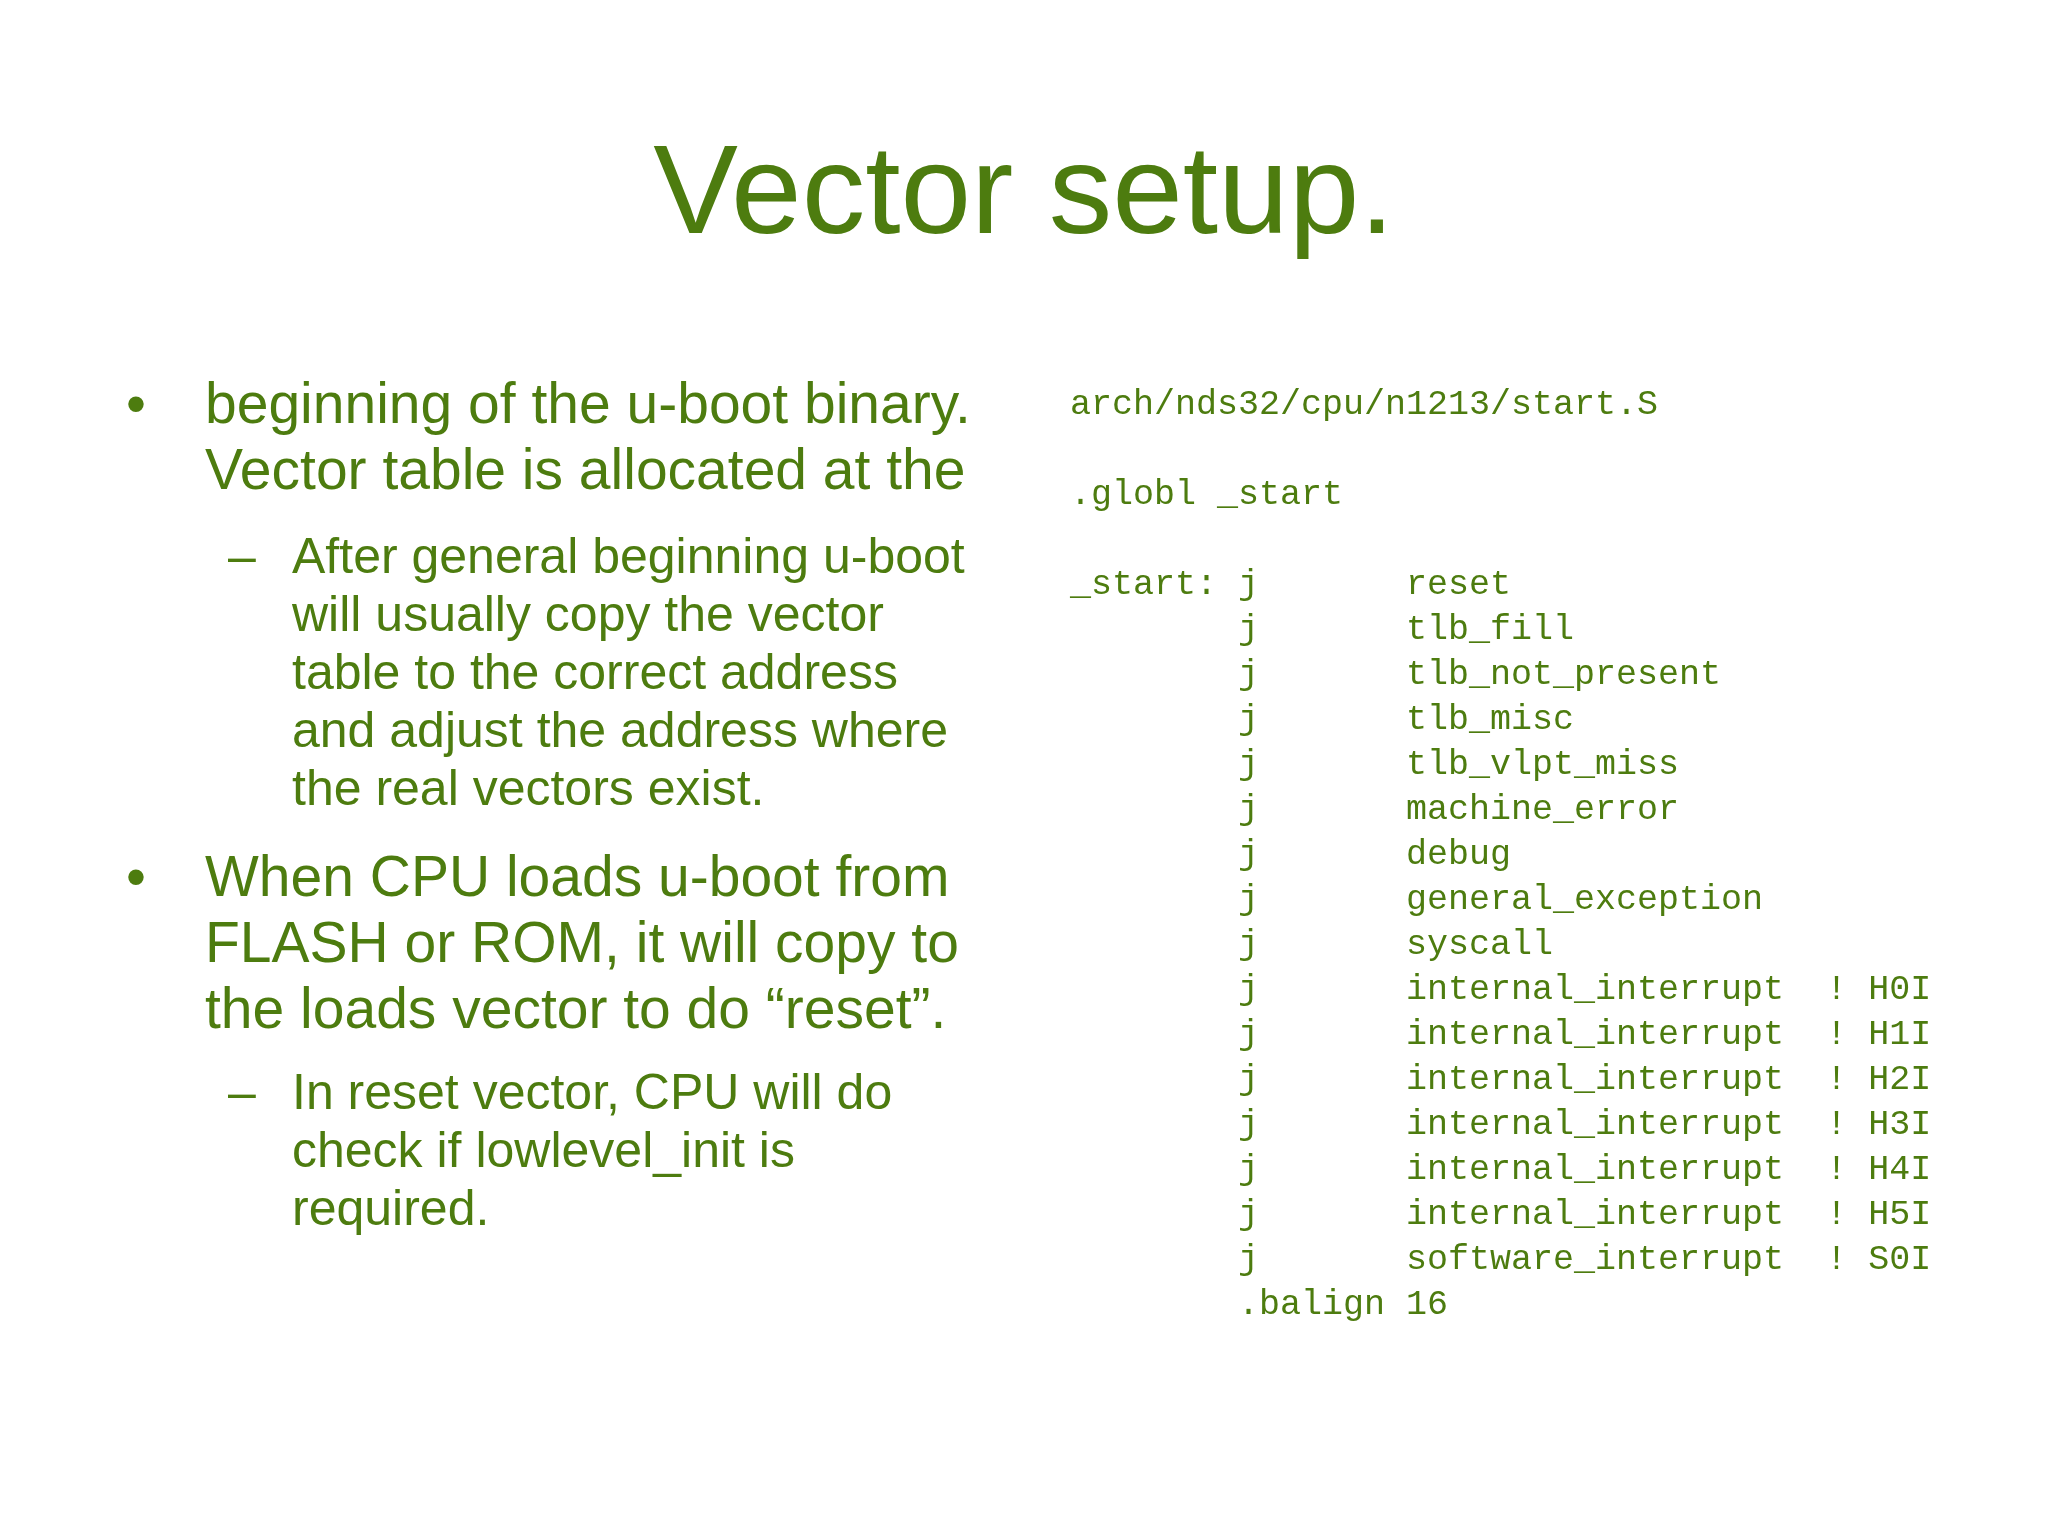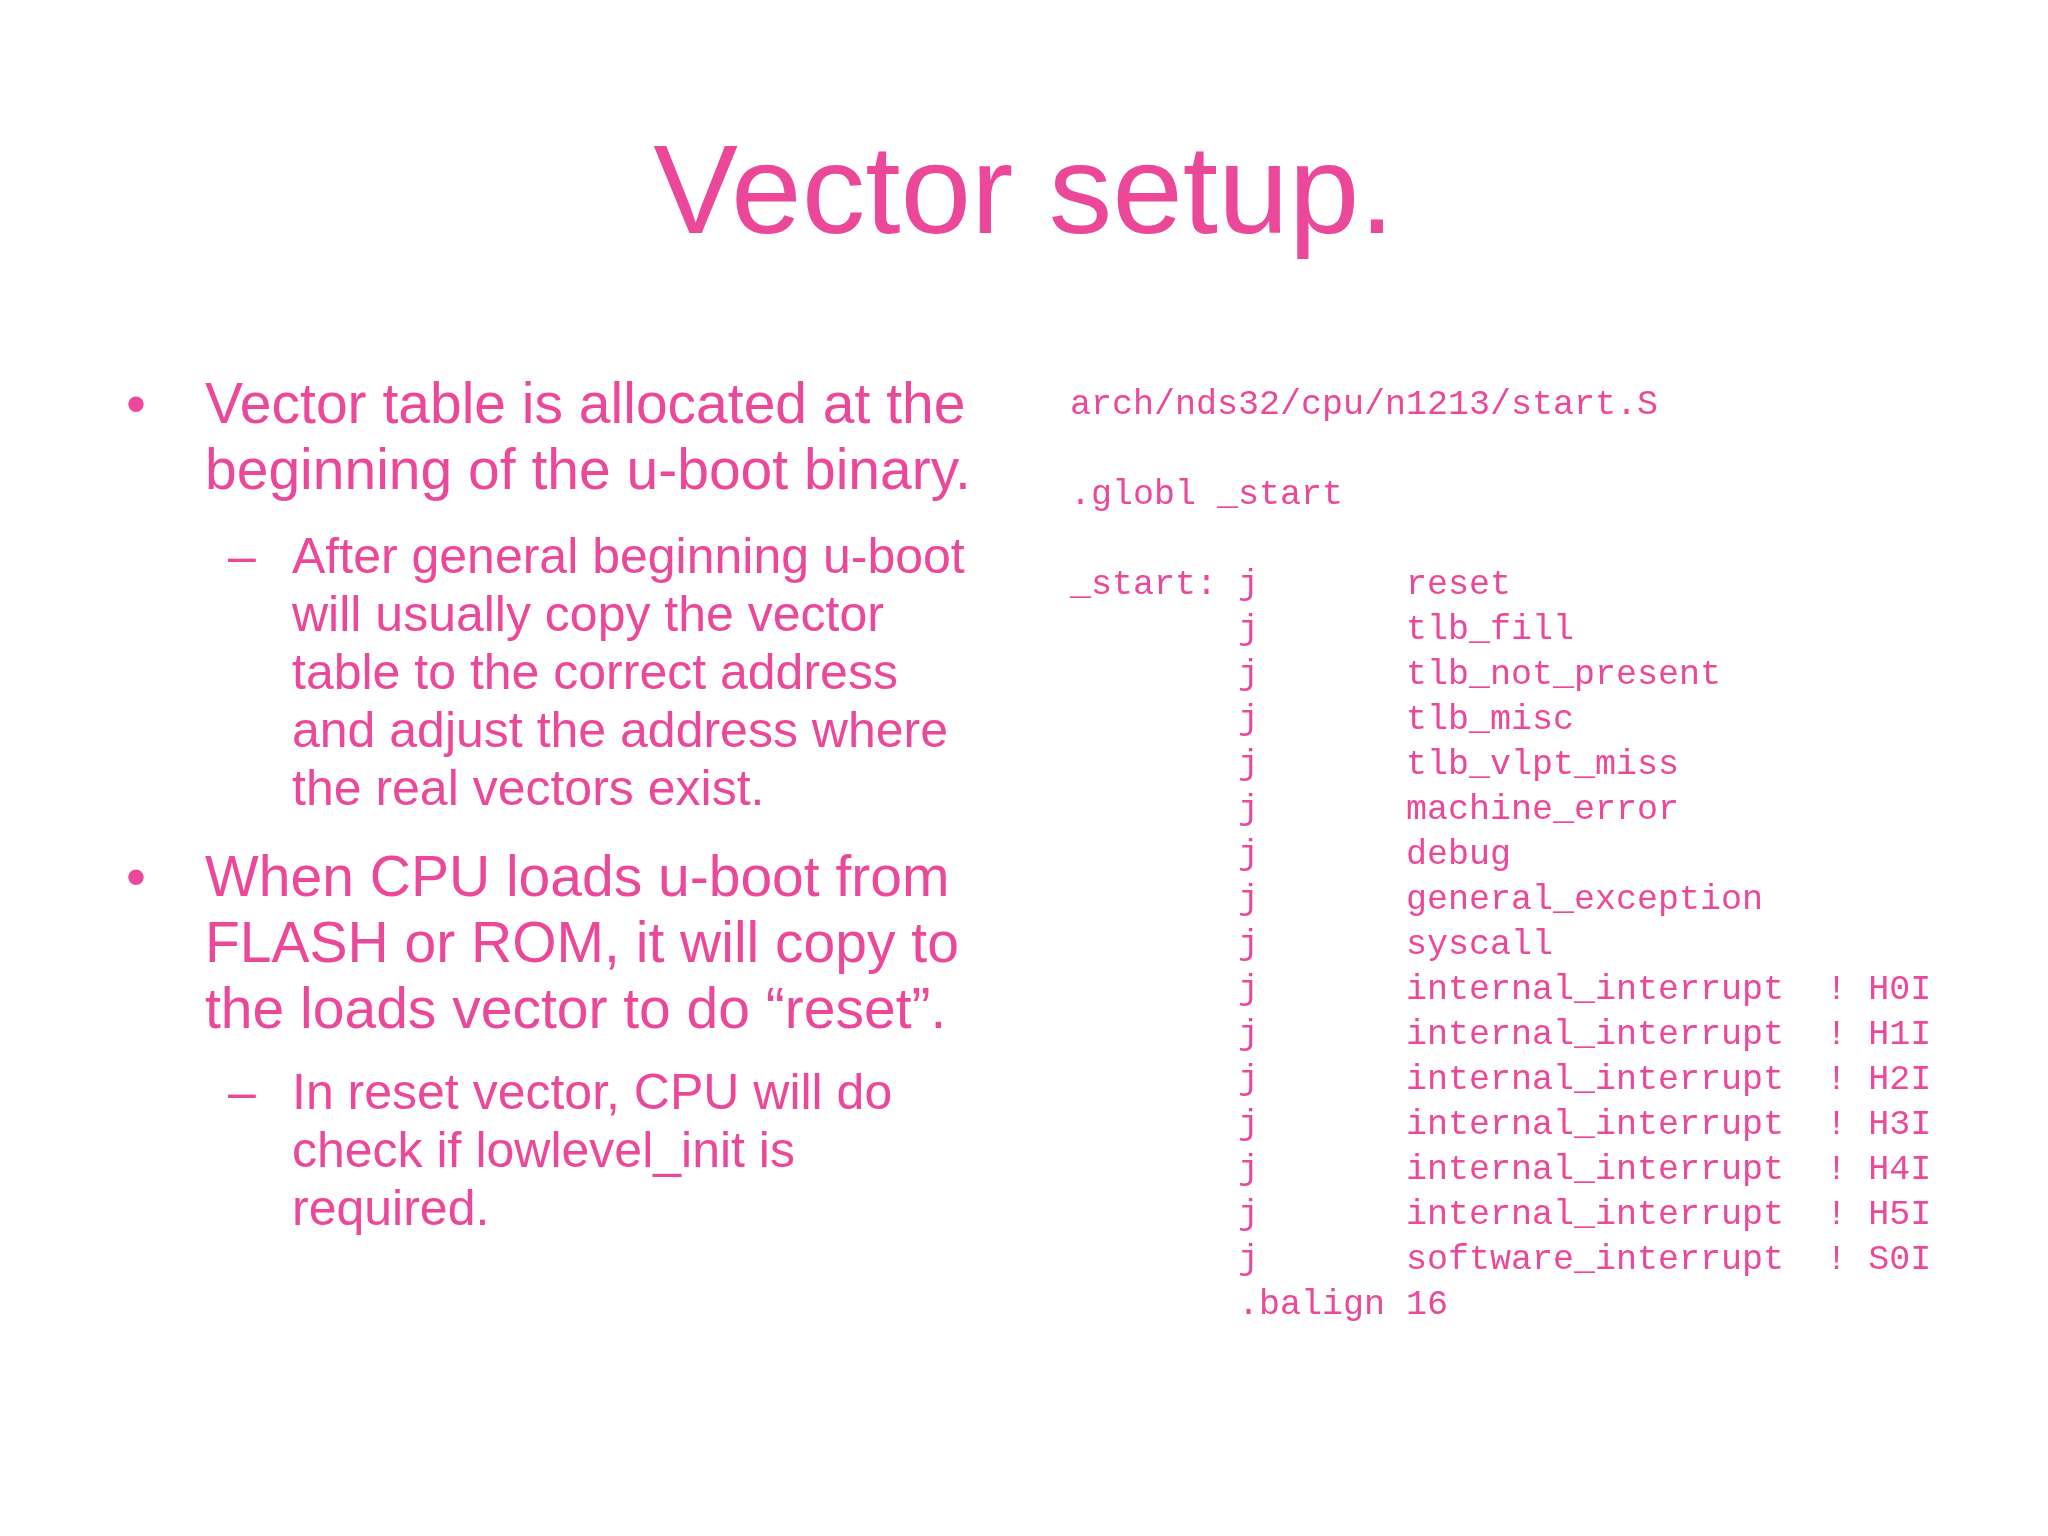--- a/index.html
+++ b/index.html
@@ -5,21 +5,21 @@
   html, body {
     margin: 0;
     padding: 0;
     background: #ffffff;
   }
   .slide {
     position: relative;
     width: 2048px;
     height: 1536px;
     background: #ffffff;
-    color: #ec4899;
+    color: #4d7c0f;
     font-family: "Liberation Sans", sans-serif;
     overflow: hidden;
   }
   .title {
     position: absolute;
     top: 126px;
     left: 0;
     width: 2048px;
     text-align: center;
     font-size: 127px;
@@ -81,22 +81,22 @@
 
 <div class="slide">
 
   <div class="title">Vector setup.</div>
 
   <div class="content">
 
     <div class="bullet lvl1 b1">
       <span class="marker">•</span>
       <div class="text-lines">
+          <div class="text-line">beginning of the u-boot binary.</div>
           <div class="text-line">Vector table is allocated at the</div>
-          <div class="text-line">beginning of the u-boot binary.</div>
         </div>
     </div>
 
     <div class="bullet lvl2 b2">
       <span class="marker">–</span>
       <div class="text-lines">
           <div class="text-line">After general beginning u-boot</div>
           <div class="text-line">will usually copy the vector</div>
           <div class="text-line">table to the correct address</div>
           <div class="text-line">and adjust the address where</div>

